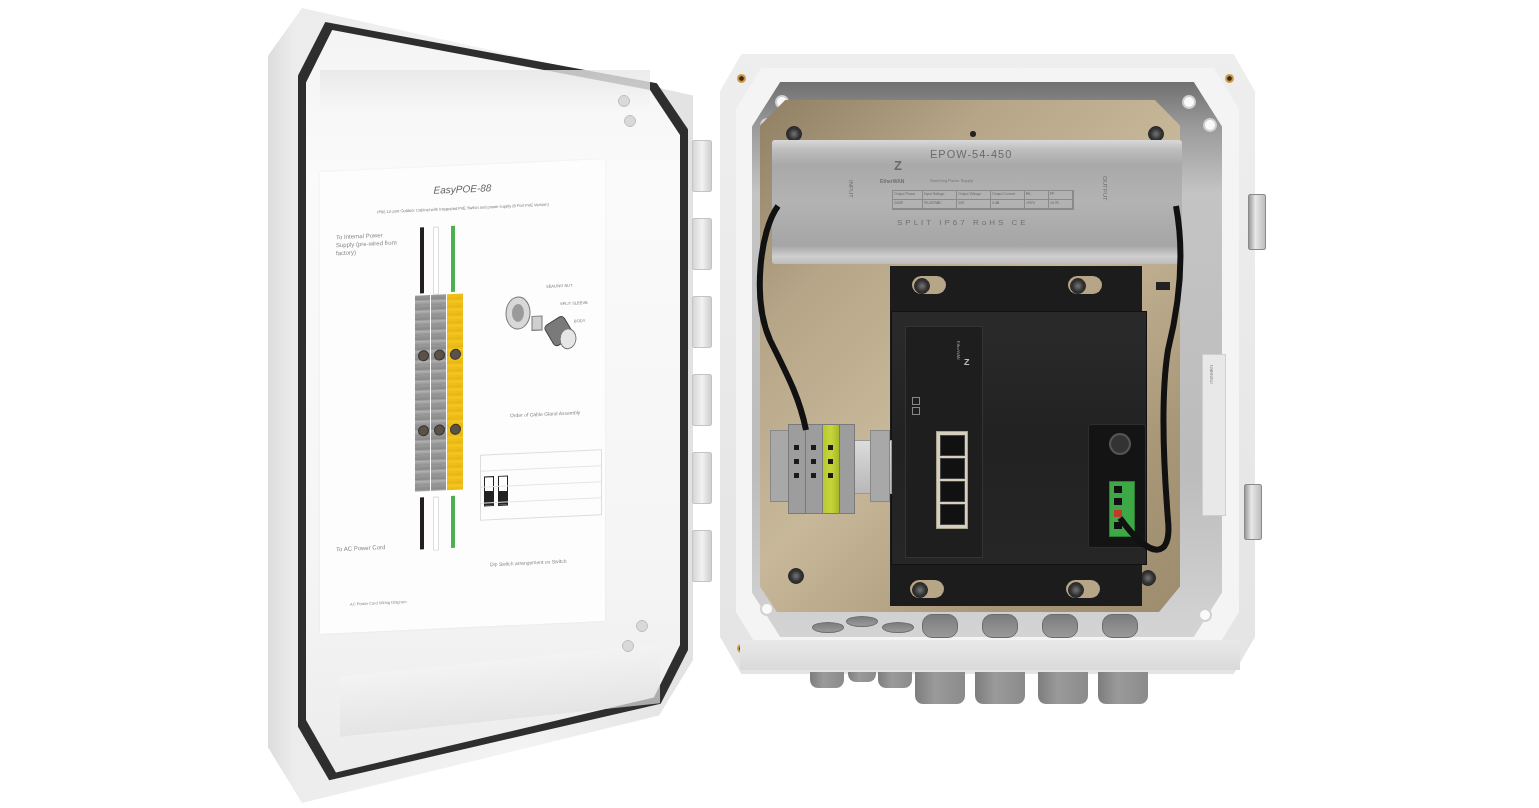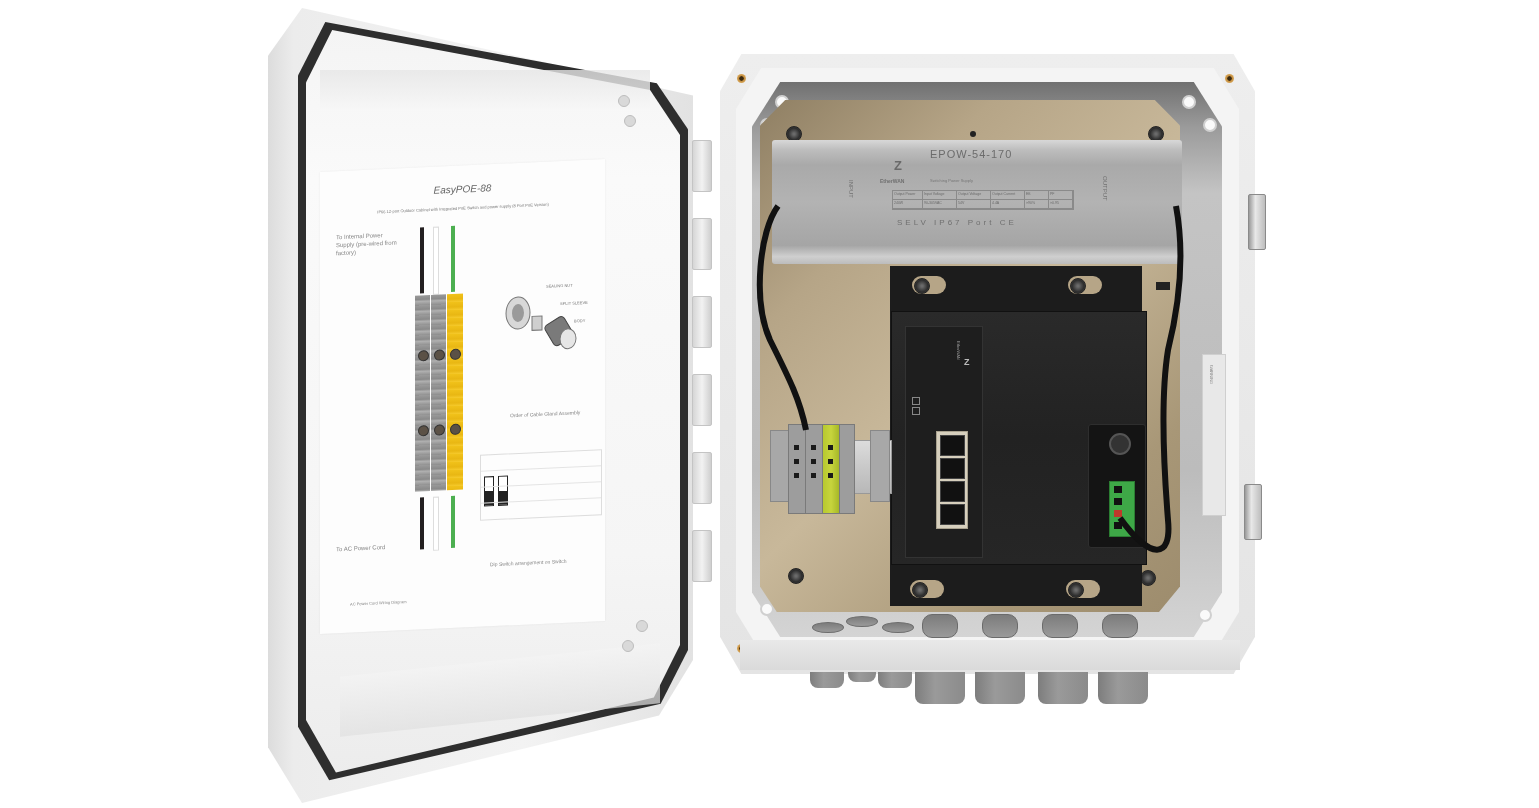--- a/index.html
+++ b/index.html
@@ -170,39 +170,39 @@
 <div class="abs post" style="left:1198px;top:608px;"></div>
 
 <div class="abs backplate"></div>
 <div class="abs screw" style="left:786px;top:126px;"></div>
 <div class="abs screw" style="left:1148px;top:126px;"></div>
 <div class="abs" style="left:970px;top:131px;width:6px;height:6px;border-radius:50%;background:#222;"></div>
 <div class="abs screw" style="left:788px;top:568px;"></div>
 <div class="abs screw" style="left:1140px;top:570px;"></div>
 
 <div class="abs psu">
-  <div class="abs psu-model">EPOW-54-170</div>
+  <div class="abs psu-model">EPOW-54-450</div>
   <div class="abs" style="left:122px;top:18px;width:14px;height:14px;color:#6a6a6a;font-size:13px;font-weight:bold;">Z</div>
   <div class="abs psu-brand">EtherWAN</div>
   <div class="abs psu-sub">Switching Power Supply</div>
   <div class="abs psu-table">
     <div class="psu-cell" style="width:30px;">Output Power</div>
     <div class="psu-cell" style="width:34px;">Input Voltage</div>
     <div class="psu-cell" style="width:34px;">Output Voltage</div>
     <div class="psu-cell" style="width:34px;">Output Current</div>
     <div class="psu-cell" style="width:24px;">Eff.</div>
     <div class="psu-cell" style="width:24px;">PF</div>
     <div class="psu-cell" style="width:30px;">240W</div>
     <div class="psu-cell" style="width:34px;">90-305VAC</div>
     <div class="psu-cell" style="width:34px;">54V</div>
     <div class="psu-cell" style="width:34px;">4.4A</div>
     <div class="psu-cell" style="width:24px;">&gt;90%</div>
     <div class="psu-cell" style="width:24px;">&gt;0.95</div>
   </div>
-  <div class="abs psu-marks">SELV  IP67  Port  CE</div>
+  <div class="abs psu-marks">SPLIT  IP67  RoHS  CE</div>
   <div class="abs psu-side" style="left:76px;top:40px;">INPUT</div>
   <div class="abs psu-side" style="left:330px;top:36px;">OUTPUT</div>
 </div>
 
 <div class="abs switch-bracket"></div>
 <div class="abs keyhole" style="left:912px;top:276px;"></div>
 <div class="abs keyhole" style="left:1068px;top:276px;"></div>
 <div class="abs keyhole" style="left:910px;top:580px;"></div>
 <div class="abs keyhole" style="left:1066px;top:580px;"></div>
 <div class="abs screw" style="left:914px;top:278px;"></div>

